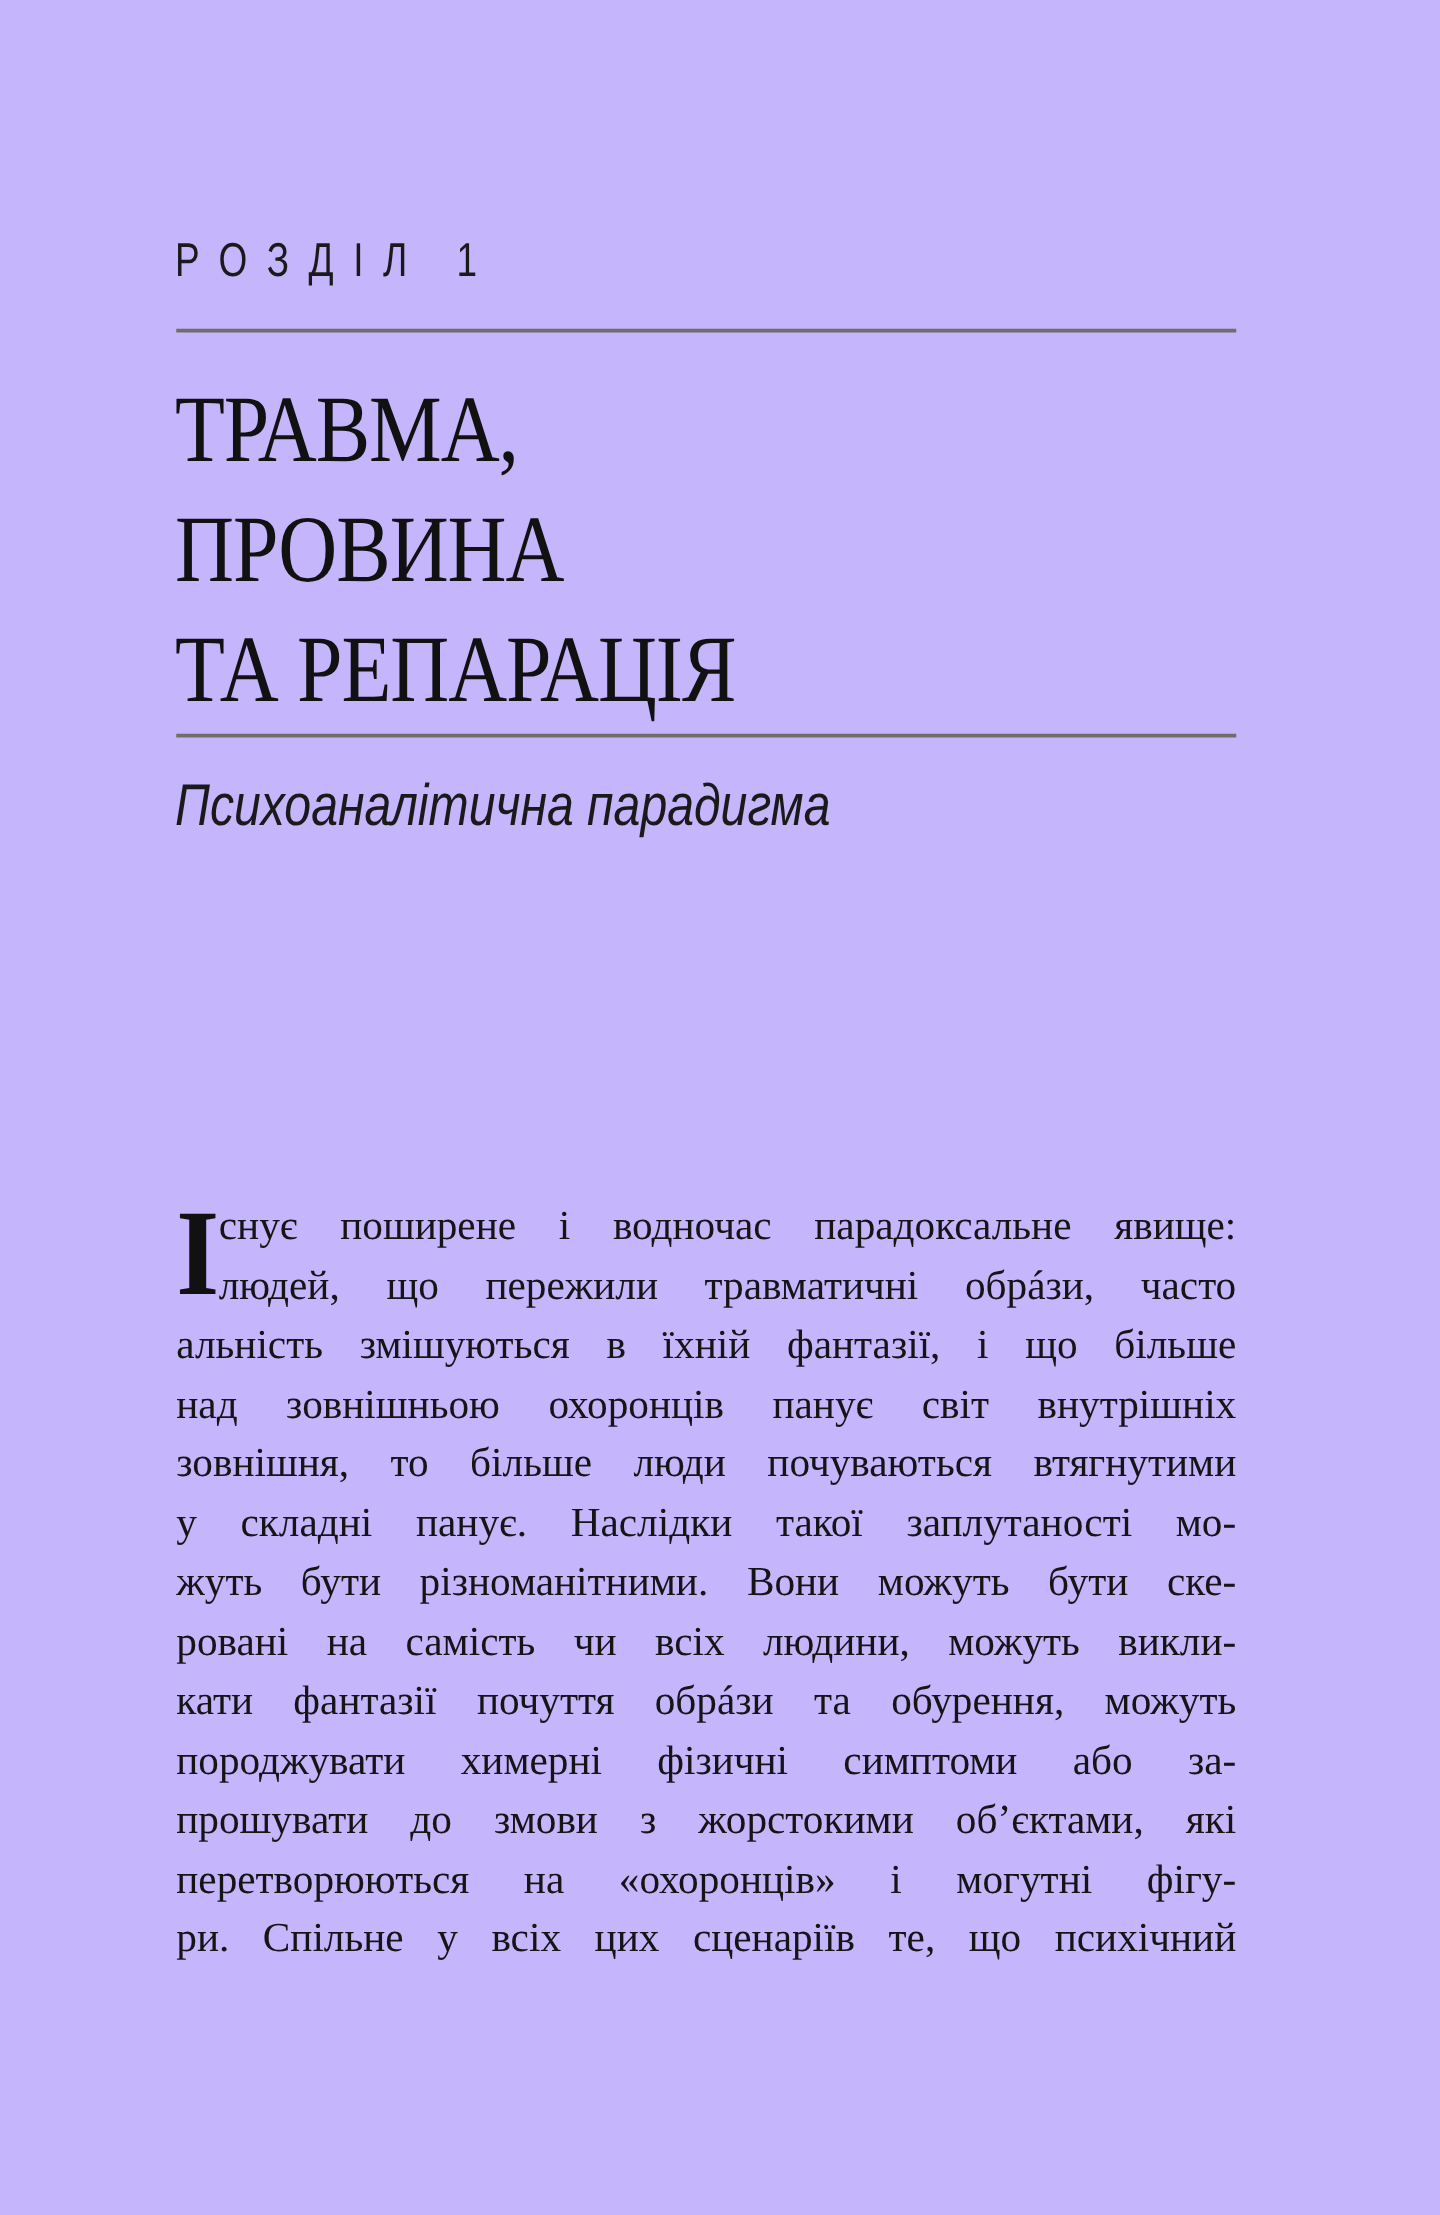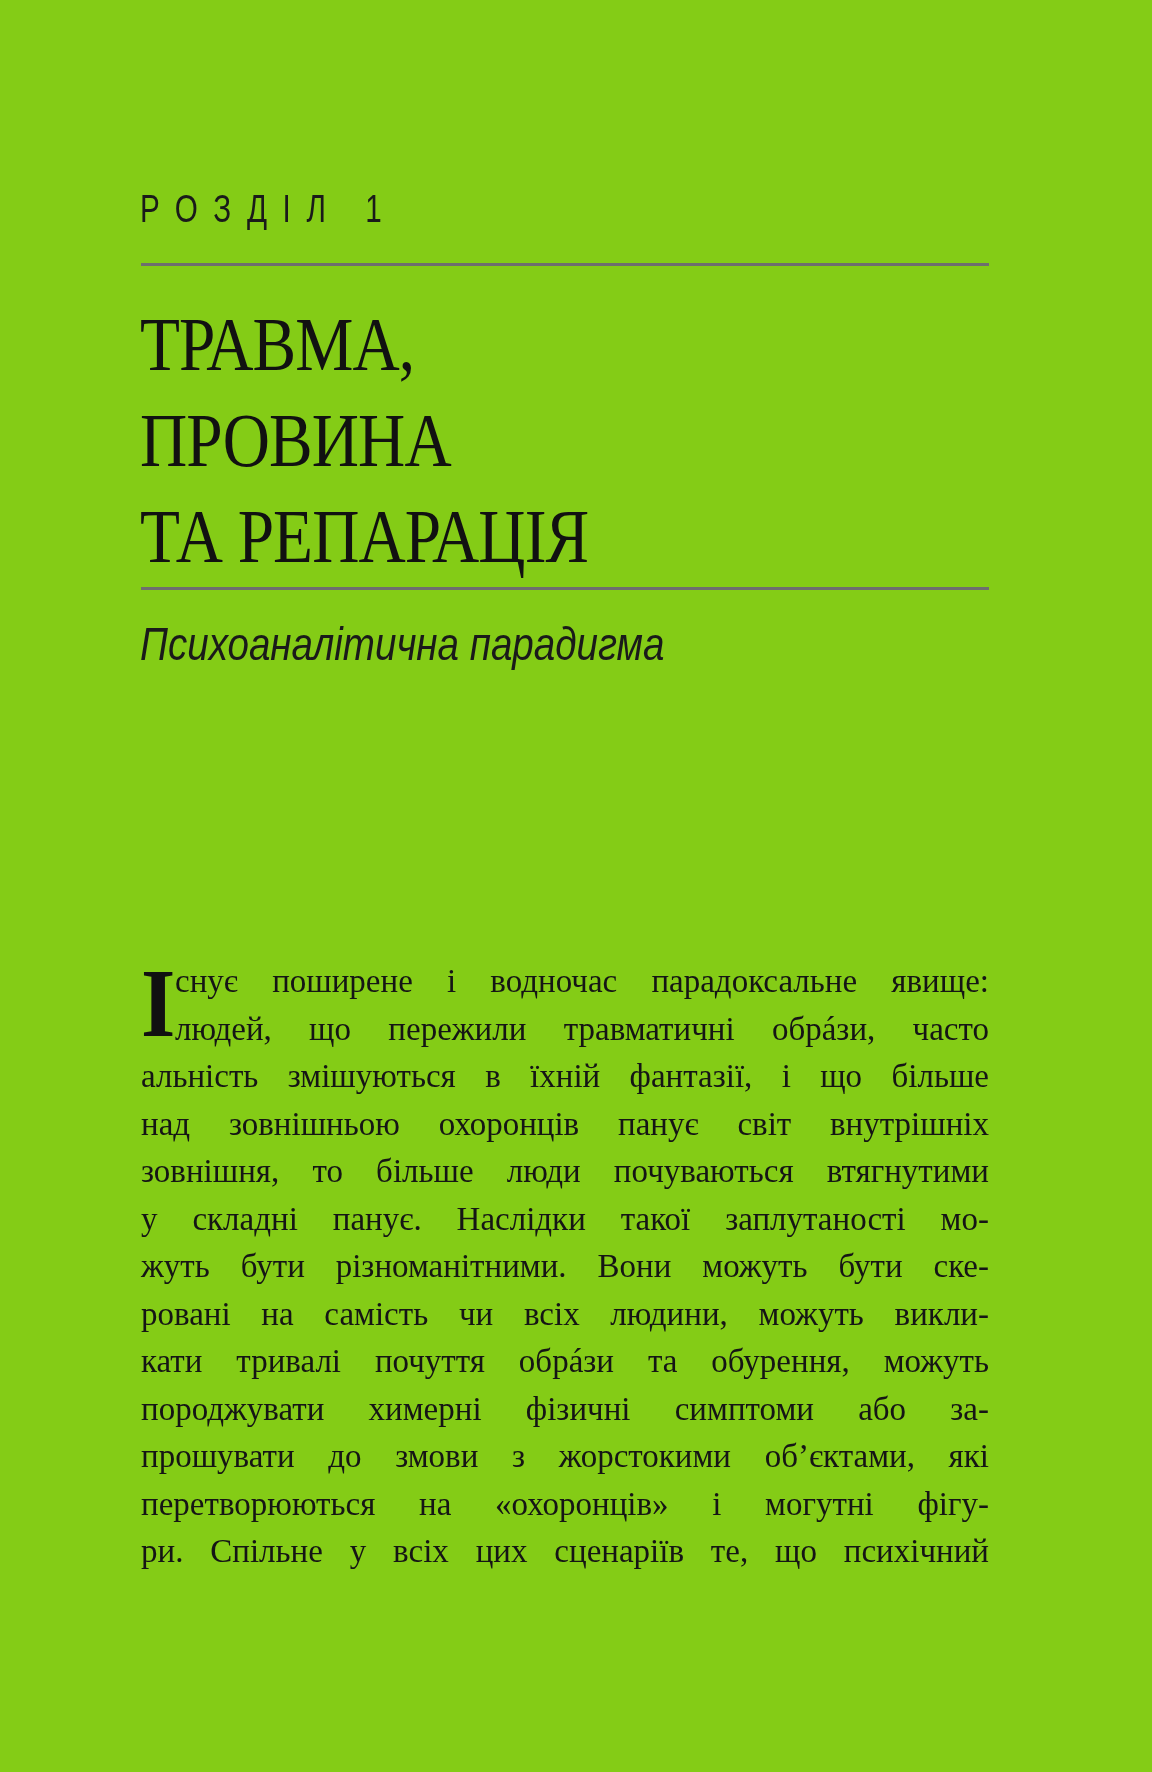--- a/index.html
+++ b/index.html
@@ -12,21 +12,21 @@
       height: 1772px;
       position: relative;
       overflow: hidden;
       color: #111111;
     }
     .page {
       position: absolute;
       left: 0; top: 0;
       width: 1152px;
       height: 1772px;
-      background: #84cc16;
+      background: #c4b5fd;
     }
     .chapter-label {
       position: absolute;
       left: 140px;
       top: 190px;
       font-family: "Liberation Sans", sans-serif;
       font-size: 38px;
       letter-spacing: 20px;
       color: #1a1a1a;
       transform: scaleX(0.78);
@@ -138,20 +138,20 @@
 
   <div class="body-text">
     <span class="body-line indent">снує поширене і водночас парадоксальне явище:</span>
     <span class="body-line indent">людей, що пережили травматичні обрáзи, часто</span>
     <span class="body-line">альність змішуються в їхній фантазії, і що більше</span>
     <span class="body-line">над зовнішньою охоронців панує світ внутрішніх</span>
     <span class="body-line">зовнішня, то більше люди почуваються втягнутими</span>
     <span class="body-line">у складні панує. Наслідки такої заплутаності мо-</span>
     <span class="body-line">жуть бути різноманітними. Вони можуть бути ске-</span>
     <span class="body-line">ровані на самість чи всіх людини, можуть викли-</span>
-    <span class="body-line">кати тривалі почуття обрáзи та обурення, можуть</span>
+    <span class="body-line">кати фантазії почуття обрáзи та обурення, можуть</span>
     <span class="body-line">породжувати химерні фізичні симптоми або за-</span>
     <span class="body-line">прошувати до змови з жорстокими об’єктами, які</span>
     <span class="body-line">перетворюються на «охоронців» і могутні фігу-</span>
     <span class="body-line last">ри. Спільне у всіх цих сценаріїв те, що психічний</span>
   </div>
 
 </div>
 
 </body></html>

